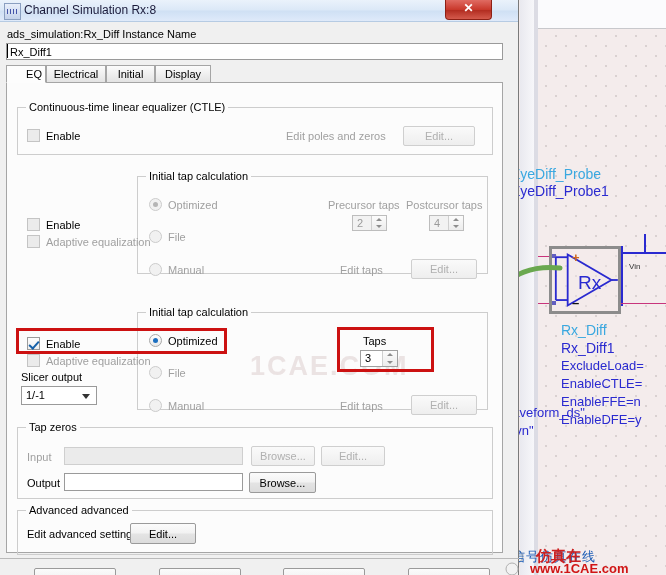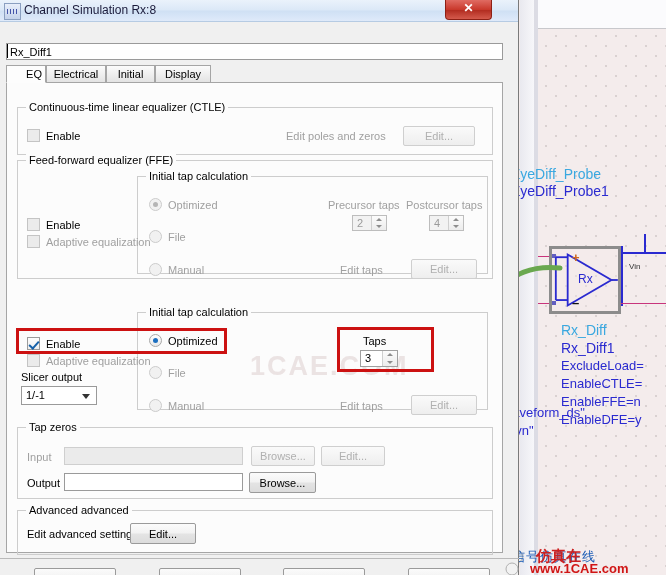--- a/index.html
+++ b/index.html
@@ -182,21 +182,21 @@
   <div id="rx-symbol">
     <svg id="rx-tri" viewBox="0 0 72 68">
       <polygon points="17,6 17,62 65,34" fill="none" stroke="#2a2ad0" stroke-width="2"></polygon>
       <line x1="4" y1="9" x2="17" y2="9" stroke="#2a2ad0" stroke-width="2"></line>
       <line x1="4" y1="56" x2="17" y2="56" stroke="#2a2ad0" stroke-width="2"></line>
       <line x1="4" y1="9" x2="4" y2="56" stroke="#2a2ad0" stroke-width="2"></line>
       <line x1="65" y1="34" x2="72" y2="34" stroke="#2a2ad0" stroke-width="2"></line>
     </svg>
     <div style="position:absolute;left:20px;top:1px;color:#d2691e;font-size:13px;font-weight:bold;">+</div>
     <div style="position:absolute;left:20px;top:46px;color:#111;font-size:13px;font-weight:bold;">–</div>
-    <div style="position:absolute;left:26px;top:23px;color:#2a2ad0;font-size:12px;">Rx</div>
+    <div style="position:absolute;left:26px;top:23px;color:#2a2ad0;font-size:19px;">Rx</div>
   </div>
   <div class="sch-label" style="left:629px;top:262px;font-size:8px;color:#333;">Vin</div>
 
   <div class="wire-blue" style="left:621px;top:252px;width:45px;height:2px;"></div>
   <div class="wire-blue" style="left:644px;top:234px;width:2px;height:20px;"></div>
   <div class="wire-blue" style="left:621px;top:246px;width:2px;height:60px;"></div>
   <div class="wire" style="left:621px;top:303px;width:45px;"></div>
 
   <div class="sch-label sch-cyan" style="left:561px;top:322px;">Rx_Diff</div>
   <div class="sch-label sch-blue" style="left:561px;top:340px;">Rx_Diff1</div>
@@ -223,20 +223,21 @@
 <div id="dialog">
 
   <div id="titlebar">
     <div id="title-icon"></div>
     <div id="title-text">Channel Simulation Rx:8</div>
     <div id="close-btn">✕</div>
   </div>
 
   <div id="dlgbody">
 
+    <div class="inst-label">ads_simulation:Rx_Diff Instance Name</div>
     <div id="inst-input">Rx_Diff1</div>
     <div id="caret"></div>
 
     <div id="tabs">
       <div class="tab active" style="left:0;width:40px;padding-left:16px;">EQ</div>
       <div class="tab" style="left:40px;width:60px;">Electrical</div>
       <div class="tab" style="left:100px;width:49px;">Initial</div>
       <div class="tab" style="left:149px;width:56px;">Display</div>
     </div>
 
@@ -245,23 +246,20 @@
       <div id="dlg-wm">1CAE.COM</div>
 
       <div class="group" style="left:10px;top:24px;width:476px;height:48px;">
         <div class="group-title">Continuous-time linear equalizer (CTLE)</div>
       </div>
       <div class="cb dis" style="left:20px;top:46px;"></div>
       <div class="lbl" style="left:39px;top:47px;">Enable</div>
       <div class="lbl dim" style="left:279px;top:47px;">Edit poles and zeros</div>
       <div class="btn dis" style="left:396px;top:43px;width:72px;height:20px;line-height:19px;">Edit...</div>
 
-      <div class="group" style="left:10px;top:77px;width:476px;height:119px;">
-        <div class="group-title">Feed-forward equalizer (FFE)</div>
-      </div>
       <div class="group" style="left:130px;top:93px;width:351px;height:98px;">
         <div class="group-title">Initial tap calculation</div>
       </div>
 
       <div class="cb dis" style="left:20px;top:135px;"></div>
       <div class="lbl" style="left:39px;top:136px;">Enable</div>
       <div class="cb dis" style="left:20px;top:152px;"></div>
       <div class="lbl dim" style="left:39px;top:153px;">Adaptive equalization</div>
 
       <div class="rb sel dis" style="left:142px;top:115px;"></div>

